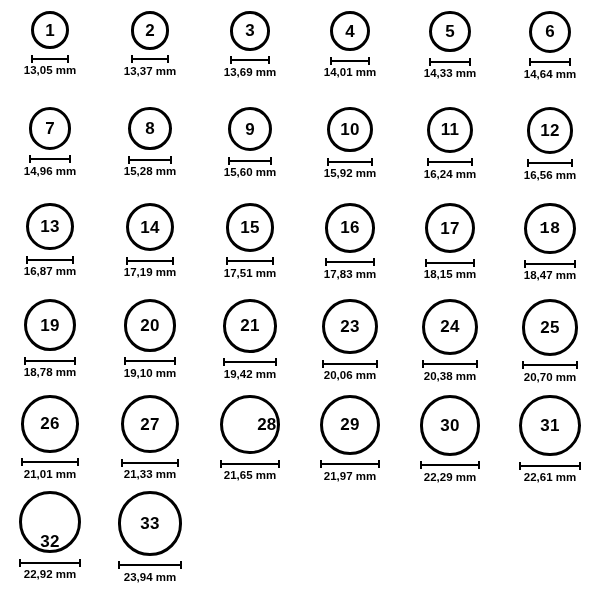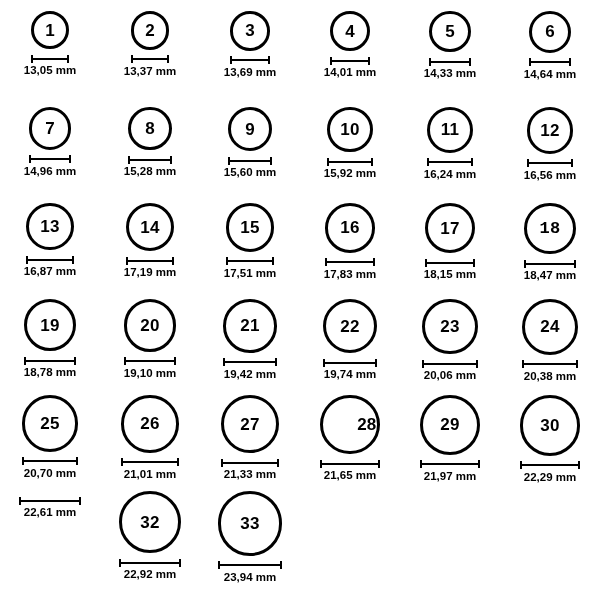--- a/index.html
+++ b/index.html
@@ -321,31 +321,20 @@
           <span class="ring-size">21</span>
         </div>
         <div class="measure">
           <div class="measure-bar" style="width: 53.6065px;">
             <div class="measure-line"></div>
           </div>
         </div>
         <div class="ring-mm">19,42 mm</div>
       </div>
       <div class="ring-cell">
-        <div class="ring-circle" style="width: 54.3905px; height: 54.3905px;">
-          <span class="ring-size">22</span>
-        </div>
-        <div class="measure">
-          <div class="measure-bar" style="width: 54.3905px;">
-            <div class="measure-line"></div>
-          </div>
-        </div>
-        <div class="ring-mm">19,74 mm</div>
-      </div>
-      <div class="ring-cell">
         <div class="ring-circle" style="width: 55.1745px; height: 55.1745px;">
           <span class="ring-size">23</span>
         </div>
         <div class="measure">
           <div class="measure-bar" style="width: 55.1745px;">
             <div class="measure-line"></div>
           </div>
         </div>
         <div class="ring-mm">20,06 mm</div>
       </div>
@@ -420,29 +409,32 @@
           <span class="ring-size">30</span>
         </div>
         <div class="measure">
           <div class="measure-bar" style="width: 60.638px;">
             <div class="measure-line"></div>
           </div>
         </div>
         <div class="ring-mm">22,29 mm</div>
       </div>
       <div class="ring-cell">
+        <div class="ring-circle" style="width: 61.422px; height: 61.422px;">
+          <span class="ring-size">31</span>
+        </div>
         <div class="measure">
           <div class="measure-bar" style="width: 61.422px;">
             <div class="measure-line"></div>
           </div>
         </div>
         <div class="ring-mm">22,61 mm</div>
       </div>
       <div class="ring-cell">
-        <div class="ring-circle" style="width: 62.1815px; height: 62.1815px;">
+        <div class="ring-circle" style="width: 62.1815px; height: 62.1815px; align-items: flex-end;">
           <span class="ring-size">32</span>
         </div>
         <div class="measure">
           <div class="measure-bar" style="width: 62.1815px;">
             <div class="measure-line"></div>
           </div>
         </div>
         <div class="ring-mm">22,92 mm</div>
       </div>
       <div class="ring-cell">

